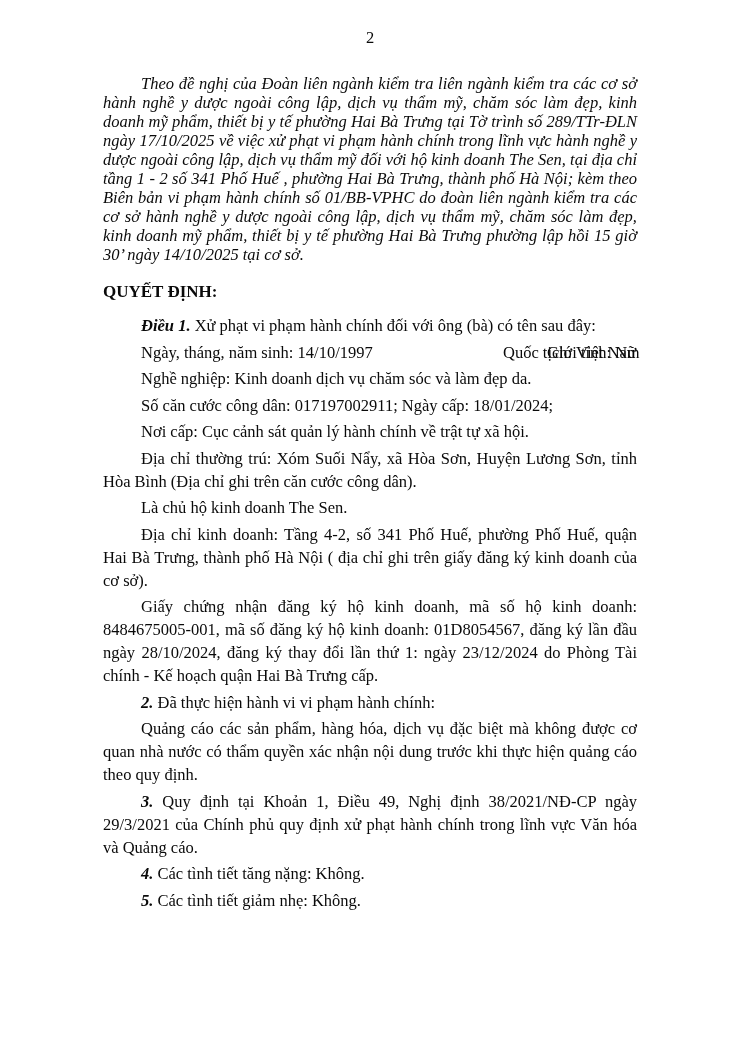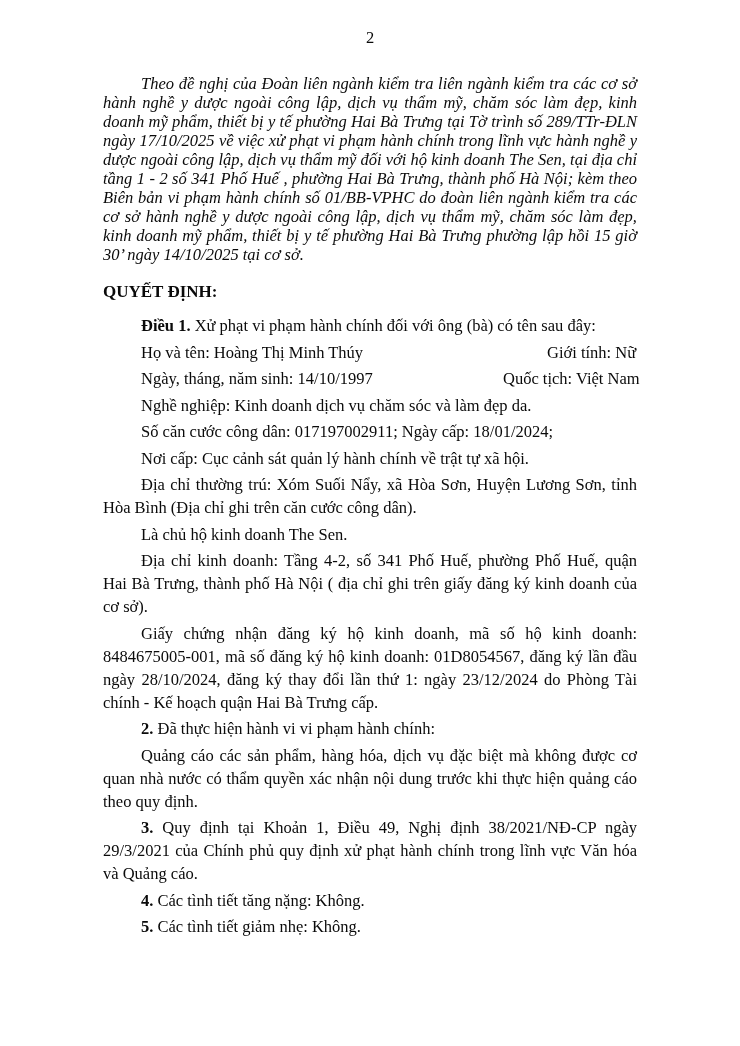--- a/index.html
+++ b/index.html
@@ -36,38 +36,38 @@
     line-height: 19px;
     margin-bottom: 16px;
   }
   p.heading {
     text-indent: 0;
     font-weight: bold;
     font-size: 17px;
     line-height: 24px;
     margin: 9px 0 10px 0;
   }
-  .lead { font-weight: bold; }
+  .lead { font-weight: bold; font-style: italic; }
   p.row { position: relative; }
   .col2 { position: absolute; top: 0; white-space: nowrap; }
 </style>
 </head>
 <body>
 
 <div class="page">
 
   <p class="pageno">2</p>
 
   <p class="intro">Theo đề nghị của Đoàn liên ngành kiểm tra liên ngành kiểm tra các cơ sở hành nghề y dược ngoài công lập, dịch vụ thẩm mỹ, chăm sóc làm đẹp, kinh doanh mỹ phẩm, thiết bị y tế phường Hai Bà Trưng tại Tờ trình số 289/TTr-ĐLN ngày 17/10/2025 về việc xử phạt vi phạm hành chính trong lĩnh vực hành nghề y dược ngoài công lập, dịch vụ thẩm mỹ đối với hộ kinh doanh The Sen, tại địa chỉ tầng 1 - 2 số 341 Phố Huế , phường Hai Bà Trưng, thành phố Hà Nội; kèm theo Biên bản vi phạm hành chính số 01/BB-VPHC do đoàn liên ngành kiểm tra các cơ sở hành nghề y dược ngoài công lập, dịch vụ thẩm mỹ, chăm sóc làm đẹp, kinh doanh mỹ phẩm, thiết bị y tế phường Hai Bà Trưng phường lập hồi 15 giờ 30’ ngày 14/10/2025 tại cơ sở.</p>
 
   <p class="heading">QUYẾT ĐỊNH:</p>
 
   <p><span class="lead">Điều 1.</span><span> Xử phạt vi phạm hành chính đối với ông (bà) có tên sau đây:</span></p>
 
-  <p class="row"><span>Họ và tên: Hoàng Thị Minh Thúy</span><span class="col2" style="left:406px">Giới tính: Nữ</span></p>
+  <p class="row"><span class="col2" style="left:406px">Giới tính: Nữ</span></p>
 
   <p class="row"><span>Ngày, tháng, năm sinh: 14/10/1997</span><span class="col2" style="left:362px">Quốc tịch: Việt Nam</span></p>
 
   <p>Nghề nghiệp: Kinh doanh dịch vụ chăm sóc và làm đẹp da.</p>
 
   <p>Số căn cước công dân: 017197002911; Ngày cấp: 18/01/2024;</p>
 
   <p>Nơi cấp: Cục cảnh sát quản lý hành chính về trật tự xã hội.</p>
 
   <p>Địa chỉ thường trú: Xóm Suối Nẩy, xã Hòa Sơn, Huyện Lương Sơn, tỉnh Hòa Bình (Địa chỉ ghi trên căn cước công dân).</p>

